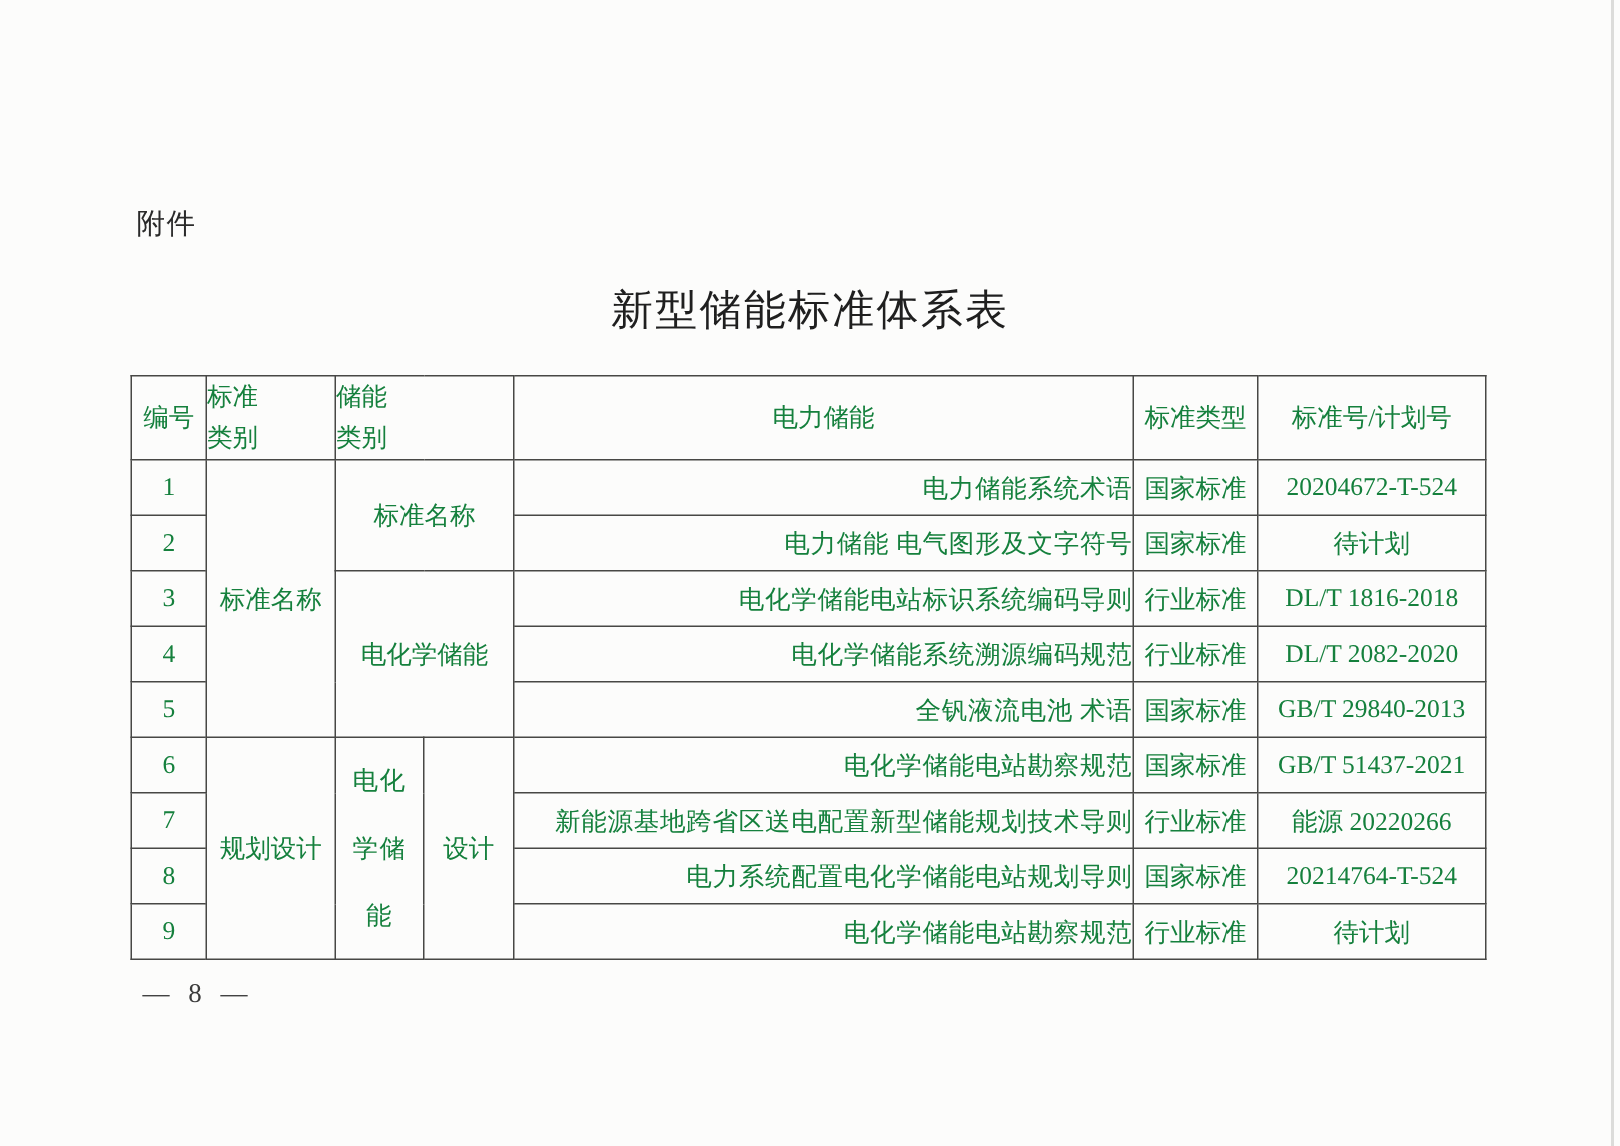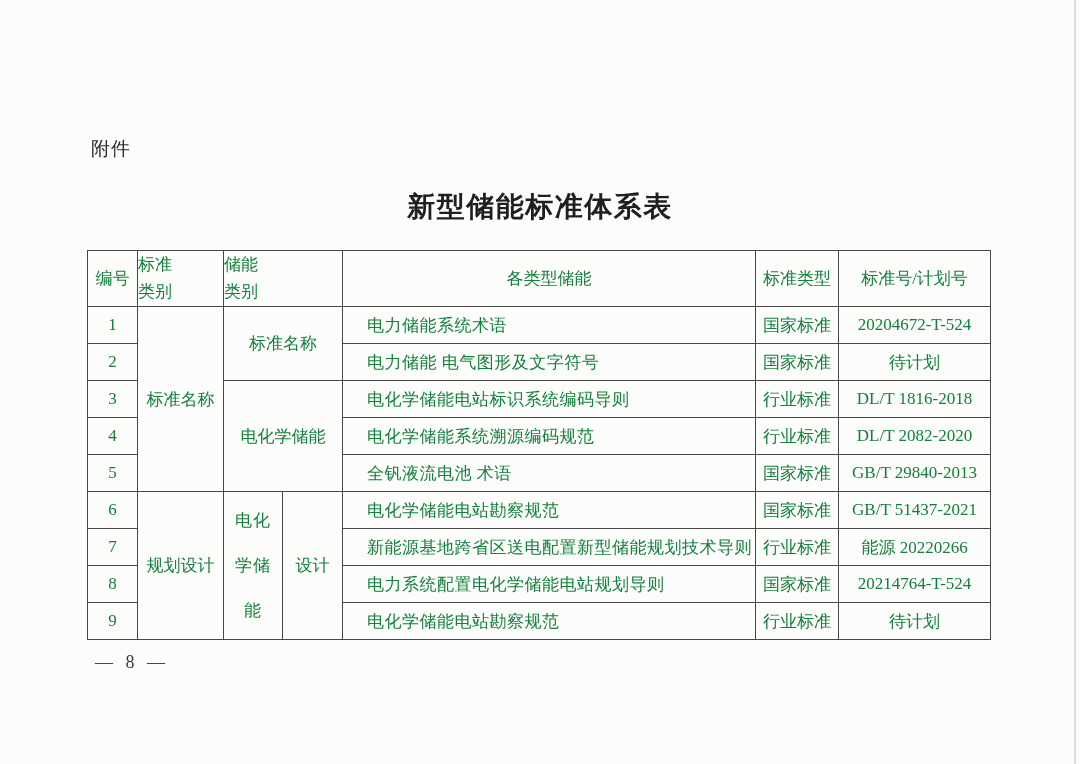--- a/index.html
+++ b/index.html
@@ -32,21 +32,21 @@
     letter-spacing: 1px;
   }
 
   .title {
     position: absolute;
     left: 0;
     top: 188px;
     width: 1080px;
     text-align: center;
     font-size: 28px;
-    font-weight: bold;
+    font-weight: normal;
     letter-spacing: 1.5px;
     color: #1f1f1f;
   }
 
   table.standards {
     position: absolute;
     left: 87px;
     top: 250px;
     width: 903px;
     border-collapse: collapse;
@@ -58,21 +58,21 @@
   table.standards td {
     border: 1.4px solid #474745;
     vertical-align: middle;
     font-weight: normal;
     overflow: hidden;
   }
   table.standards thead tr { height: 56px; }
   table.standards tbody tr { height: 37px; }
 
   .c  { text-align: center; }
-  .nm { text-align: left; padding-left: 24px; letter-spacing: 0.5px; }
+  .nm { text-align: right; padding-left: 24px; letter-spacing: 0.5px; }
   .twoline { white-space: pre-line; line-height: 1.55; text-align: left; }
   .vstack {
     text-align: center;
     line-height: 2.65;
     padding: 0 6px;
     letter-spacing: 1px;
   }
 
   .pageno {
     position: absolute;
@@ -104,21 +104,21 @@
       <col style="width:83px">
       <col style="width:152px">
     </colgroup>
     <thead>
       <tr>
         <th class="c">编号</th>
         <th class="twoline">标准
 类别</th>
         <th class="twoline" colspan="2">储能
 类别</th>
-        <th class="c">各类型储能</th>
+        <th class="c">电力储能</th>
         <th class="c">标准类型</th>
         <th class="c">标准号/计划号</th>
       </tr>
     </thead>
     <tbody>
       <tr>
         <td class="c">1</td>
         <td class="c" rowspan="5">标准名称</td>
         <td class="c" rowspan="2" colspan="2">标准名称</td>
         <td class="nm">电力储能系统术语</td>

